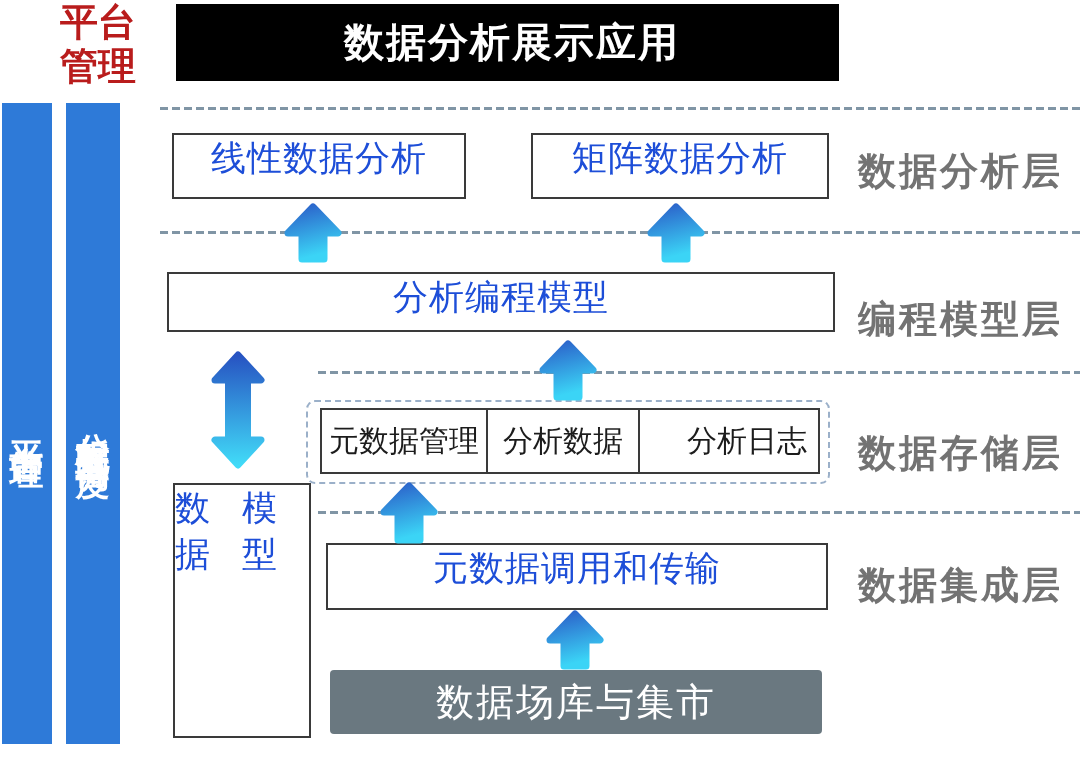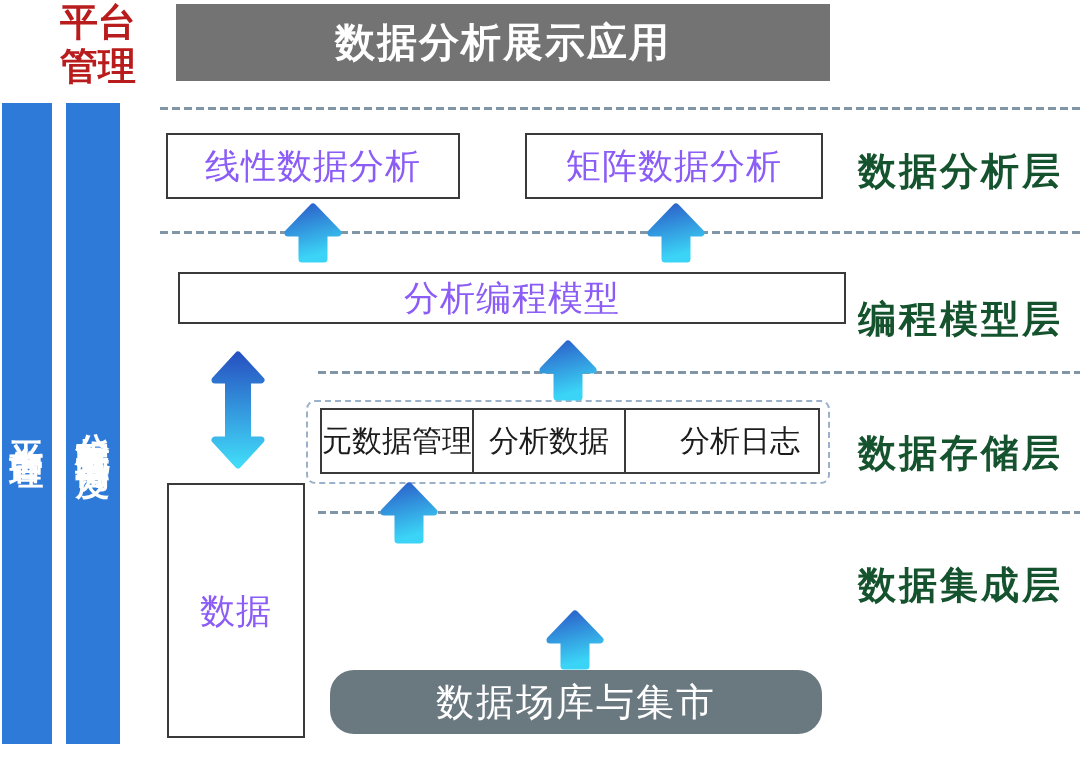--- a/index.html
+++ b/index.html
@@ -3,56 +3,56 @@
 <meta charset="utf-8">
 <style>
   html,body{margin:0;padding:0;background:#fff;}
   .stage{
     position:relative;width:1080px;height:760px;background:#ffffff;overflow:hidden;
     font-family:"DejaVu Sans","Liberation Sans",sans-serif;
   }
   
   .corner{position:absolute;left:12px;top:0px;color:#b91c1c;font-size:38px;font-weight:bold;line-height:44px;text-align:left;margin-left:48px;}
   
-  .banner{position:absolute;left:176px;top:4px;width:654px;height:77px;background:#737373;
-          display:flex;align-items:center;justify-content:center;color:#fff;font-size:40px;font-weight:bold;letter-spacing:2px;}
+  .banner{position:absolute;left:176px;top:4px;width:654px;height:77px;background:#000000;
+          display:flex;align-items:center;justify-content:center;color:#fff;font-size:40px;font-weight:bold;letter-spacing:2px;padding-left:9px;}
   
   .vbar{position:absolute;top:103px;height:641px;background:#2e7ad8;display:flex;align-items:center;justify-content:center;}
   .vbar1{left:2px;width:50px;}
   .vbar2{left:66px;width:54px;}
   .vtext{writing-mode:vertical-rl;text-orientation:upright;color:#fff;font-size:34px;font-weight:bold;letter-spacing:5px;line-height:1;}
   
   .hdash{position:absolute;height:3px;
          background:repeating-linear-gradient(90deg,#8095a5 0 8px,transparent 8px 12px);}
   .hd1{left:160px;top:107px;width:920px;}
   .hd2{left:160px;top:231px;width:920px;}
   .hd3{left:318px;top:371px;width:762px;}
   .hd4{left:318px;top:511px;width:762px;}
   
   .box{position:absolute;background:#fff;border:2.5px solid #3a3a3a;box-sizing:border-box;
-       display:flex;align-items:center;justify-content:center;color:#8b5cf6;font-size:35px;font-weight:normal;letter-spacing:1px;}
+       display:flex;justify-content:center;color:#1d4ed8;font-size:35px;font-weight:normal;letter-spacing:1px;margin-left:6px;}
   .box-linear{left:166px;top:133px;width:294px;height:66px;}
   .box-matrix{left:525px;top:133px;width:298px;height:66px;}
-  .box-programming{left:178px;top:272px;width:668px;height:52px;}
+  .box-programming{left:161px;top:272px;width:668px;height:60px;}
   .box-integration{left:320px;top:543px;width:502px;height:67px;}
   .box-datamodel{left:167px;top:483px;width:138px;height:255px;flex-direction:row;line-height:46px;}
   
   .storage-wrap{position:absolute;left:306px;top:400px;width:524px;height:84px;box-sizing:border-box;
                 border:2px dashed #9bb0c9;border-radius:9px;}
   .storage-inner{position:absolute;left:320px;top:408px;width:500px;height:66px;box-sizing:border-box;
                  border:2.5px solid #3a3a3a;background:#fff;display:flex;}
   .cell{display:flex;align-items:center;justify-content:center;font-size:30px;color:#1c1c1c;box-sizing:border-box;height:100%;}
-  .cell1{width:152px;border-right:2.5px solid #3a3a3a;font-family:Liberation Mono, monospace;}
+  .cell1{width:166px;border-right:2.5px solid #3a3a3a;font-family:Liberation Mono, monospace;}
   .cell2{width:152px;border-right:2.5px solid #3a3a3a;}
   .cell3{flex:1;padding-left:36px;}
   
-  .source{position:absolute;left:330px;top:670px;width:492px;height:64px;background:#6a7880;border-radius:24px;
+  .source{position:absolute;left:330px;top:670px;width:492px;height:64px;background:#6a7880;border-radius:4px;
           display:flex;align-items:center;justify-content:center;color:#fff;font-size:38px;letter-spacing:2px;}
   
-  .layer-label{position:absolute;left:858px;width:218px;color:#14532d;font-size:38px;font-weight:bold;letter-spacing:3px;white-space:nowrap;}
+  .layer-label{position:absolute;left:858px;width:218px;color:#737373;font-size:38px;font-weight:bold;letter-spacing:3px;white-space:nowrap;}
   .ll1{top:146px;} .ll2{top:294px;} .ll3{top:428px;} .ll4{top:560px;}
   
   .arrows{position:absolute;left:0;top:0;width:1080px;height:760px;pointer-events:none;}
 </style>
 </head>
 <body>
 
 <div class="stage">
 
   <div class="corner">
@@ -87,22 +87,26 @@
     <span>分析编程模型</span>
   </div>
 
   <div class="storage-wrap"></div>
   <div class="storage-inner">
     <div class="cell cell1">元数据管理</div>
     <div class="cell cell2">分析数据</div>
     <div class="cell cell3">分析日志</div>
   </div>
 
+  <div class="box box-integration">
+    <span>元数据调用和传输</span>
+  </div>
   <div class="box box-datamodel">
     <span>数据</span>
+    <span>模型</span>
   </div>
   <div class="source">
     <span>数据场库与集市</span>
   </div>
 
   <div class="layer-label ll1">数据分析层</div>
   <div class="layer-label ll2">编程模型层</div>
   <div class="layer-label ll3">数据存储层</div>
   <div class="layer-label ll4">数据集成层</div>
 

